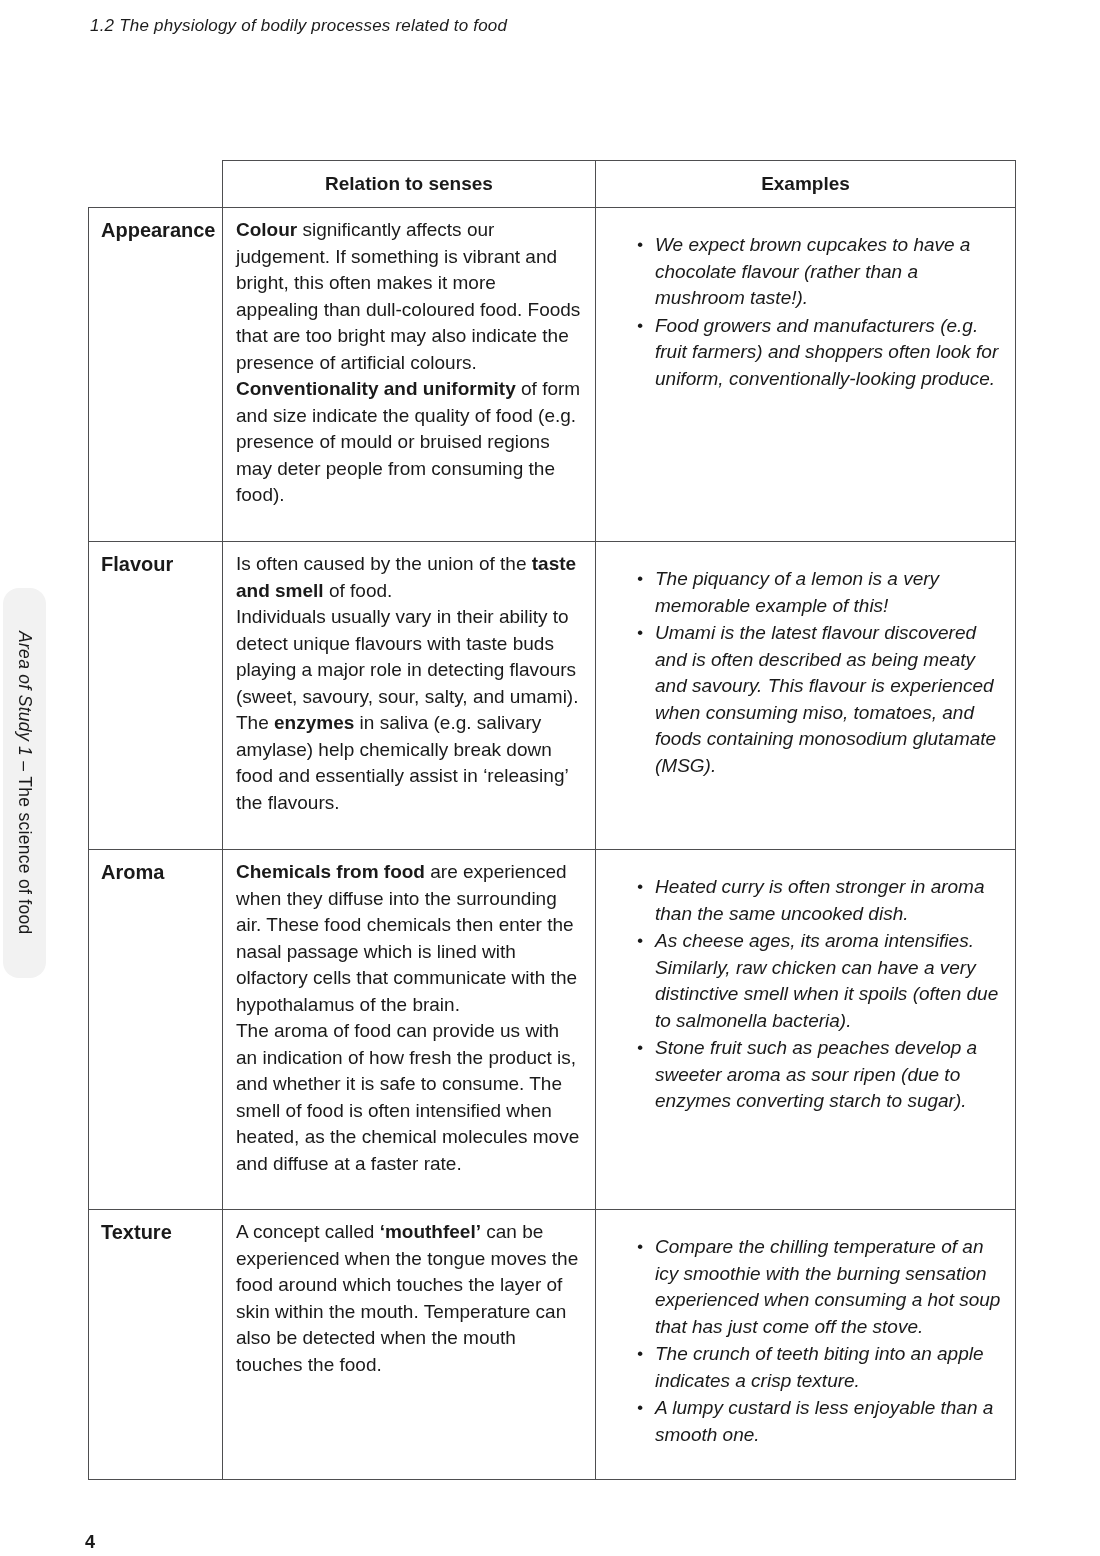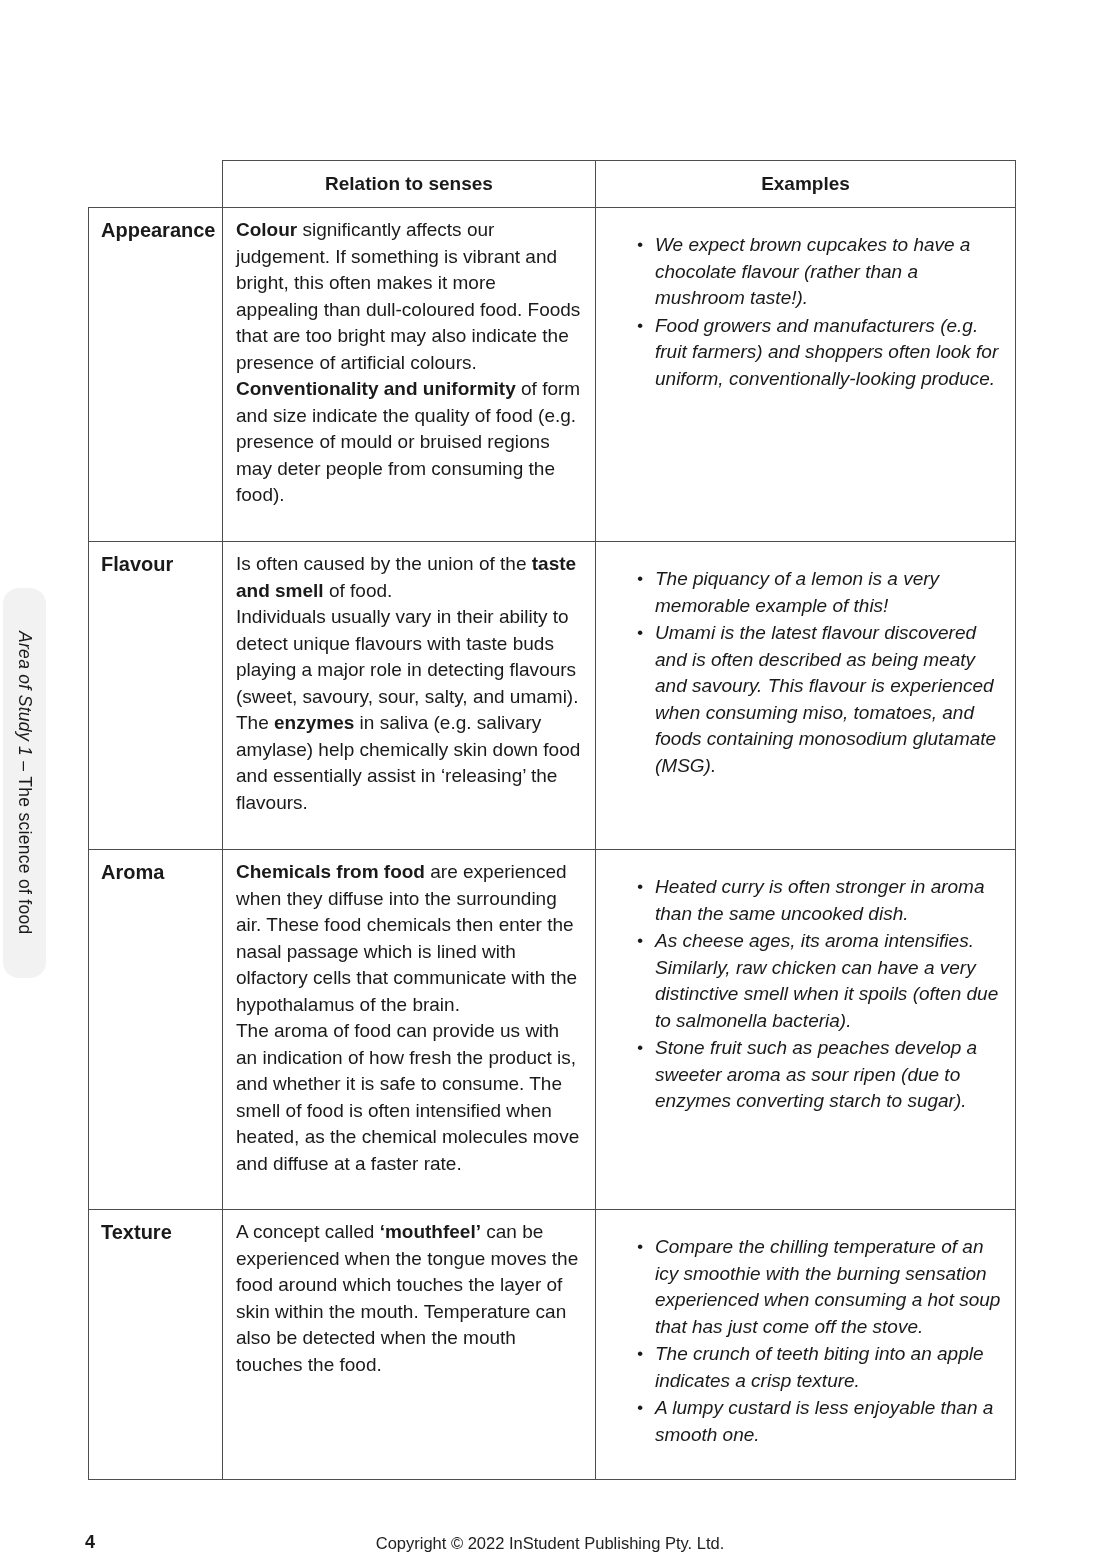--- a/index.html
+++ b/index.html
@@ -144,20 +144,21 @@
     text-align: center;
     font-size: 16.5px;
     color: #222222;
   }
 </style>
 </head>
 <body>
 
 <div class="page">
 
+  <div class="running-head">1.2 The physiology of bodily processes related to food</div>
 
 
   <table class="senses-table">
     <colgroup>
       <col class="c-label">
         <col class="c-rel">
         <col class="c-ex">
     </colgroup>
     <tbody>
         <tr class="head-row">
@@ -178,21 +179,21 @@
           <li>Food growers and manufacturers (e.g. fruit farmers) and shoppers often look for uniform, conventionally-looking produce.</li>
         </ul>
       </td>
     </tr>
 
     <tr class="r1">
       <th class="row-label">Flavour</th>
       <td class="rel-cell">
         <div class="rel-text"><span>Is often caused by the union of the </span><span class="bold">taste and smell</span><span> of food.
 Individuals usually vary in their ability to detect unique flavours with taste buds playing a major role in detecting flavours (sweet, savoury, sour, salty, and umami).
-The </span><span class="bold">enzymes</span><span> in saliva (e.g. salivary amylase) help chemically skin down food and essentially assist in ‘releasing’ the flavours.</span></div>
+The </span><span class="bold">enzymes</span><span> in saliva (e.g. salivary amylase) help chemically break down food and essentially assist in ‘releasing’ the flavours.</span></div>
       </td>
       <td class="ex-cell">
         <ul class="ex-list">
           <li>The piquancy of a lemon is a very memorable example of this!</li>
           <li>Umami is the latest flavour discovered and is often described as being meaty and savoury. This flavour is experienced when consuming miso, tomatoes, and foods containing monosodium glutamate (MSG).</li>
         </ul>
       </td>
     </tr>
 
     <tr class="r2">
@@ -227,16 +228,15 @@
     </table>
 
   <div class="side-tab">
     <div class="vtext">
       <span class="it">Area of Study 1</span><span> – The science of food</span>
     </div>
   </div>
 
   <div class="footer">
     <span class="pageno">4</span>
-    <span class="copyright">Copyright © 2022 InStudent Publishing Pty. Ltd.</span>
   </div>
 
 </div>
 
 </body></html>

